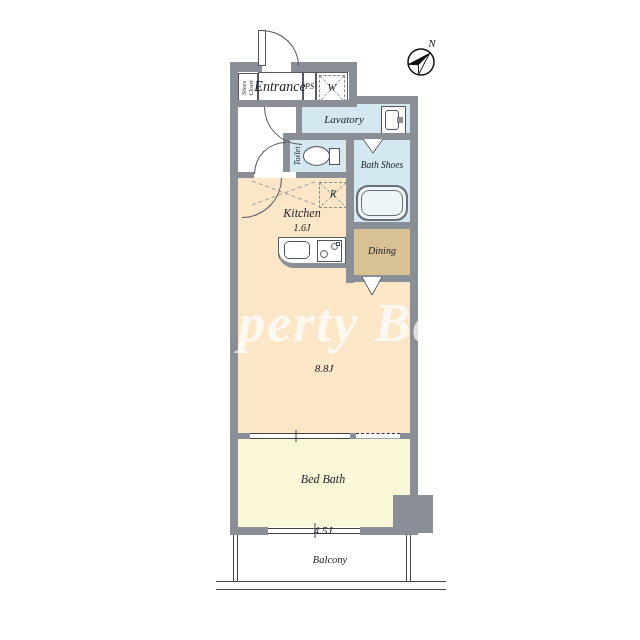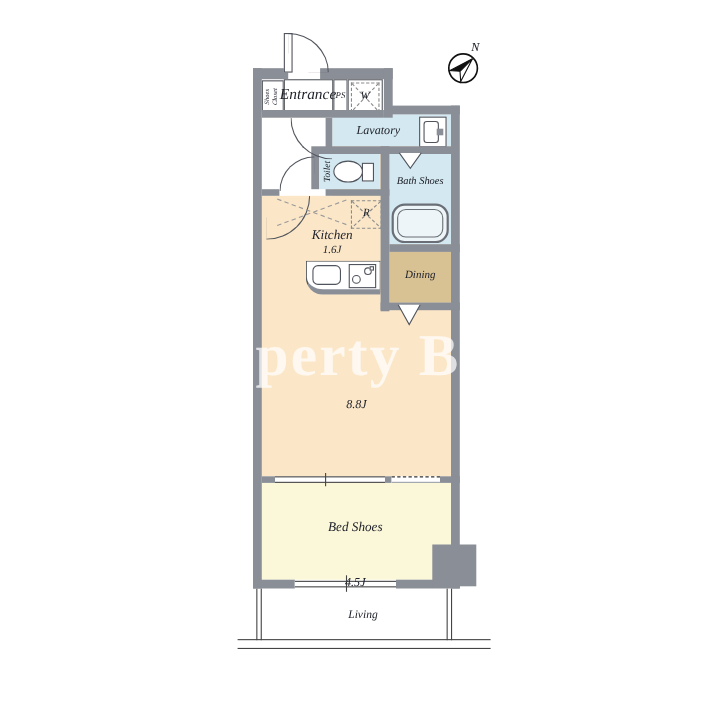--- a/index.html
+++ b/index.html
@@ -13,21 +13,21 @@
   .lbl{z-index:6;font-style:italic;color:#20222b;display:flex;align-items:center;justify-content:center;
        text-align:center;line-height:1.15;pointer-events:none;}
   .waterroom{background:var(--water-room);}
   .mainroom{background:var(--main-room);}
   .bedroom{background:var(--bed-room);}
   .closetroom{background:var(--closet);}
   .whiteroom{background:#fff;border:1px solid var(--outline);}
   .thinline{border:1px solid #50545c;background:#fff;}
   #overlay{position:absolute;left:0;top:0;z-index:5;pointer-events:none;}
   #watermark{z-index:9;font-weight:bold;color:rgba(255,255,255,0.72);font-size:54px;
-             letter-spacing:2px;text-align:center;white-space:nowrap;}
+             letter-spacing:2px;text-align:center;white-space:nowrap;font-style:italic;}
 </style>
 </head>
 <body>
 
 <div id="canvas">
 
   <div class="abs fill mainroom" style="left:238px;top:107px;width:172px;height:326px;"></div>
   <div class="abs fill" style="left:238px;top:107px;width:64px;height:71px;background:#fff;"></div>
   <div class="abs fill waterroom" style="left:302px;top:104px;width:108px;height:29px;"></div>
   <div class="abs fill waterroom" style="left:290px;top:138px;width:55px;height:34px;"></div>
@@ -132,20 +132,20 @@
   <div class="abs lbl" style="left:300px;top:112px;width:88px;height:14px;font-size:11px;text-align:center;">Lavatory</div>
   <div class="abs lbl" style="left:291px;top:140px;width:14px;height:32px;">
     <span style="transform:rotate(-90deg);font-size:8.5px;white-space:nowrap;">Toilet</span>
   </div>
   <div class="abs lbl" style="left:353px;top:158px;width:58px;height:14px;font-size:9.5px;">Bath Shoes</div>
   <div class="abs lbl" style="left:272px;top:206px;width:60px;height:15px;font-size:12px;">Kitchen</div>
   <div class="abs lbl" style="left:272px;top:221px;width:60px;height:13px;font-size:10px;">1.6J</div>
   <div class="abs lbl" style="left:319px;top:186px;width:28px;height:16px;font-size:10px;">R</div>
   <div class="abs lbl" style="left:354px;top:244px;width:56px;height:13px;font-size:10px;">Dining</div>
   <div class="abs lbl" style="left:248px;top:361px;width:152px;height:14px;font-size:11px;font-style:italic;">8.8J</div>
-  <div class="abs lbl" style="left:253px;top:472px;width:140px;height:15px;font-size:12px;">Bed Shoes</div>
+  <div class="abs lbl" style="left:253px;top:472px;width:140px;height:15px;font-size:12px;">Bed Bath</div>
   <div class="abs lbl" style="left:253px;top:487px;width:140px;height:14px;font-size:11px;margin-top:36px;">4.5J</div>
-  <div class="abs lbl" style="left:270px;top:554px;width:120px;height:13px;font-size:10.5px;">Living</div>
+  <div class="abs lbl" style="left:270px;top:554px;width:120px;height:13px;font-size:10.5px;">Balcony</div>
   <div class="abs lbl" style="left:424px;top:36px;width:16px;height:14px;font-size:11px;">N</div>
 
   <div class="abs" id="watermark" style="left:130px;top:292px;width:420px;height:60px;">perty Ba</div>
 
 </div>
 
 </body></html>

